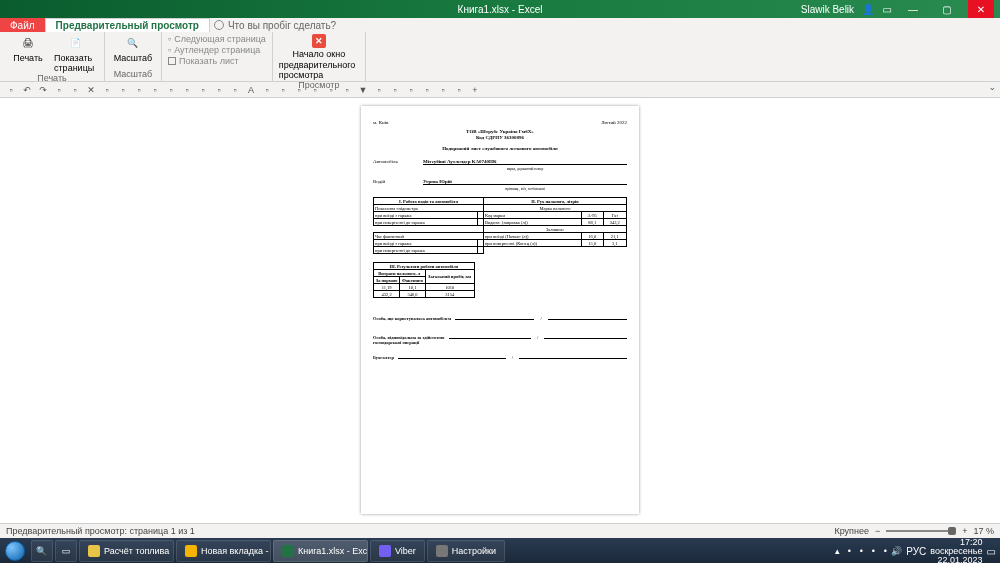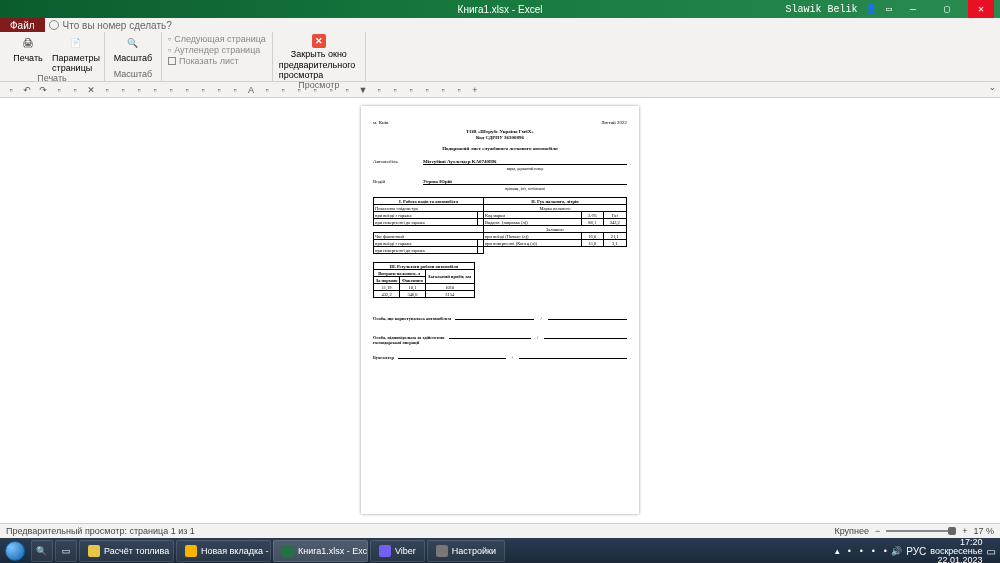--- a/index.html
+++ b/index.html
@@ -1,27 +1,27 @@
 <!DOCTYPE html>
 <html><head>
 <meta charset="utf-8">
 <style>
 * { margin: 0; padding: 0; box-sizing: border-box; }
 body { font-family: 'Segoe UI', sans-serif; font-size: 11px; background: #fff; overflow: hidden; width: 1000px; height: 563px; position: relative; }
 
 .titlebar { height: 18px; background: linear-gradient(to right, #0a5c2e, #187a3f, #2a8b50); color: #fff; display: flex; align-items: center; position: relative; }
 .titlebar .title { position: absolute; left: 50%; transform: translateX(-50%); font-size: 10px; }
 .titlebar .right { position: absolute; right: 0; display: flex; align-items: center; gap: 8px; padding-right: 6px; font-size: 10px; }
-.titlebar .right span { cursor: default; font-family: Liberation Mono, monospace; }
+.titlebar .right span { cursor: default; }
 .win-btn { width: 26px; height: 18px; display: inline-flex; align-items: center; justify-content: center; font-size: 10px; }
 .win-close { background: #e81123; }
 
 .tabbar { height: 14px; background: #f3f2f1; display: flex; align-items: center; font-size: 10px; }
 .tab { padding: 0 10px; height: 100%; display: flex; align-items: center; color: #217346; }
-.tab.file { background: #7f1d1d; color: #fff; padding: 0 10px; }
+.tab.file { background: #ef4444; color: #fff; padding: 0 10px; }
 .tab.active { background: #fff; border: 1px solid #d0d0d0; border-bottom: none; color: #217346; font-weight: 600; }
 .tellme { display: flex; align-items: center; color: #666; gap: 4px; margin-left: 4px; }
 .bulb { width: 10px; height: 10px; border: 1px solid #888; border-radius: 50%; display: inline-block; }
 
 .ribbon { height: 50px; background: #f3f2f1; border-bottom: 1px solid #d0d0d0; display: flex; font-size: 9px; }
 .ribbon-group { border-right: 1px solid #d0d0d0; padding: 2px 6px; display: flex; flex-direction: column; justify-content: space-between; }
 .ribbon-top { display: flex; gap: 4px; align-items: flex-start; }
 .ribbon-label { text-align: center; color: #666; font-size: 9px; }
 .big-btn { display: flex; flex-direction: column; align-items: center; gap: 1px; width: 44px; }
 .icon-box { width: 18px; height: 18px; display: flex; align-items: center; justify-content: center; }
@@ -90,36 +90,37 @@
     <span>👤</span>
     <span>▭</span>
     <span class="win-btn">—</span>
     <span class="win-btn">▢</span>
     <span class="win-btn win-close">✕</span>
   </div>
 </div>
 
 <div class="tabbar">
   <div class="tab file">Файл</div>
+  <div class="tab active">Предварительный просмотр</div>
   <div class="tellme">
     <span class="bulb"></span>
-    <span>Что вы номер сделать?</span>
+    <span>Что вы пробіг сделать?</span>
   </div>
 </div>
 
 <div class="ribbon">
   <div class="ribbon-group">
     <div class="ribbon-top">
       <div class="big-btn">
         <div class="icon-box">🖨</div>
         <span>Печать</span>
       </div>
       <div class="big-btn">
         <div class="icon-box">📄</div>
-        <span>Параметры страницы</span>
+        <span>Показать страницы</span>
       </div>
     </div>
     <div class="ribbon-label">Печать</div>
   </div>
   <div class="ribbon-group">
     <div class="ribbon-top">
       <div class="big-btn">
         <div class="icon-box">🔍</div>
         <span>Масштаб</span>
       </div>
@@ -140,21 +141,21 @@
           <span class="chk"></span>
           <span>Показать лист</span>
         </div>
     </div>
     <div></div>
   </div>
   <div class="ribbon-group">
     <div class="ribbon-top">
       <div class="big-btn" style="width:80px">
         <div class="close-x">✕</div>
-        <span>Закрыть окно</span>
+        <span>Начало окно</span>
         <span>предварительного просмотра</span>
       </div>
     </div>
     <div class="ribbon-label">Просмотр</div>
   </div>
 </div>
 <span class="collapse-caret">⌄</span>
 
 <div class="qat">
   <span>▫</span>

